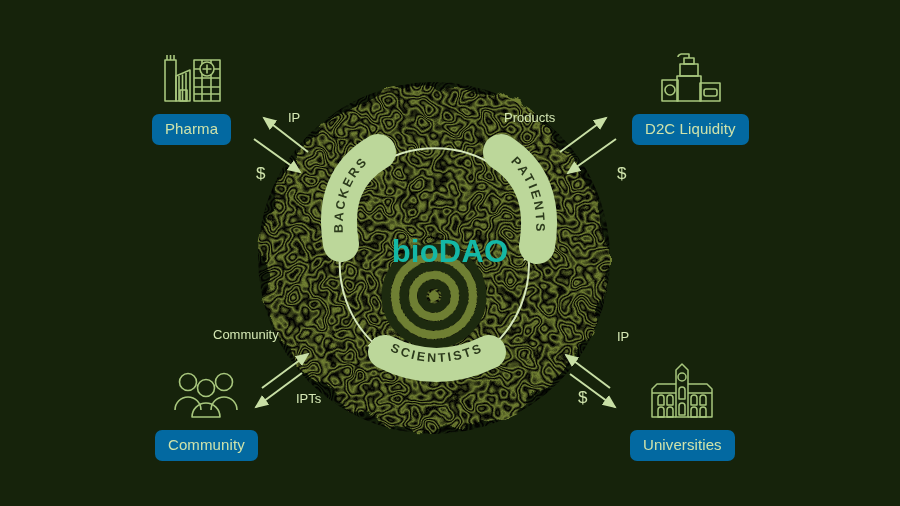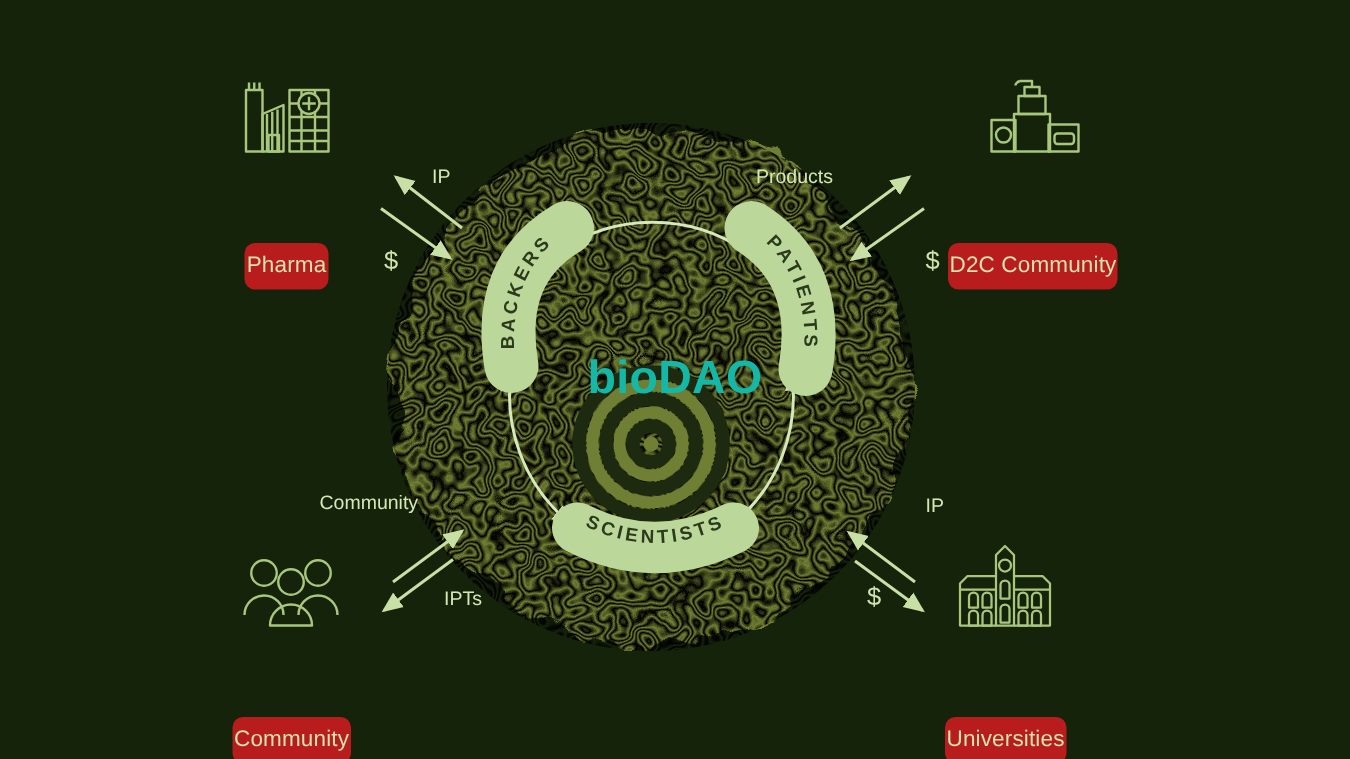--- a/index.html
+++ b/index.html
@@ -23,29 +23,28 @@
     flex-direction: column;
     align-items: center;
     gap: 6px;
   }
   .node-icon {
     width: 78px;
     height: 62px;
     display: block;
   }
   .node-pill {
-    background: #b91c1c;
+    background: #0369a1;
     color: #cfe3ab;
     font-size: 15px;
     line-height: 1;
-    padding: 7px 1px 9px;
+    padding: 7px 13px 9px;
     border-radius: 7px;
     white-space: nowrap;
     letter-spacing: 0.1px;
-    margin-top: 48px;
   }
 
   #node-pharma      { left: 152px; top: 46px; }
   #node-d2c         { left: 632px; top: 46px; }
   #node-community   { left: 155px; top: 362px; }
   #node-universities{ left: 630px; top: 362px; }
 
   
   .flow-label {
     position: absolute;
@@ -237,21 +236,21 @@
         <path d="M38 12 V8 h-8"></path>
         <path d="M30 8 q-3 1 -3 3"></path>
         <rect x="29" y="18" width="18" height="12"></rect>
         <path d="M26 30 h24 v25 h-24 Z"></path>
         <rect x="11" y="34" width="16" height="21"></rect>
         <circle cx="19" cy="44" r="5"></circle>
         <rect x="49" y="37" width="20" height="18"></rect>
         <rect x="53" y="43" width="13" height="7" rx="2"></rect>
       </g>
     </svg>
-    <div class="node-pill">D2C Community</div>
+    <div class="node-pill">D2C Liquidity</div>
   </div>
 
   <div class="node" id="node-community">
     <svg class="node-icon" viewBox="0 0 78 62">
       <g fill="none" stroke="#a8c77d" stroke-width="1.6" stroke-linejoin="round">
         <circle cx="21" cy="20" r="8.5"></circle>
         <path d="M8 48 a13 13 0 0 1 26 0"></path>
         <circle cx="57" cy="20" r="8.5"></circle>
         <path d="M44 48 a13 13 0 0 1 26 0"></path>
         <circle cx="39" cy="26" r="8.5"></circle>

